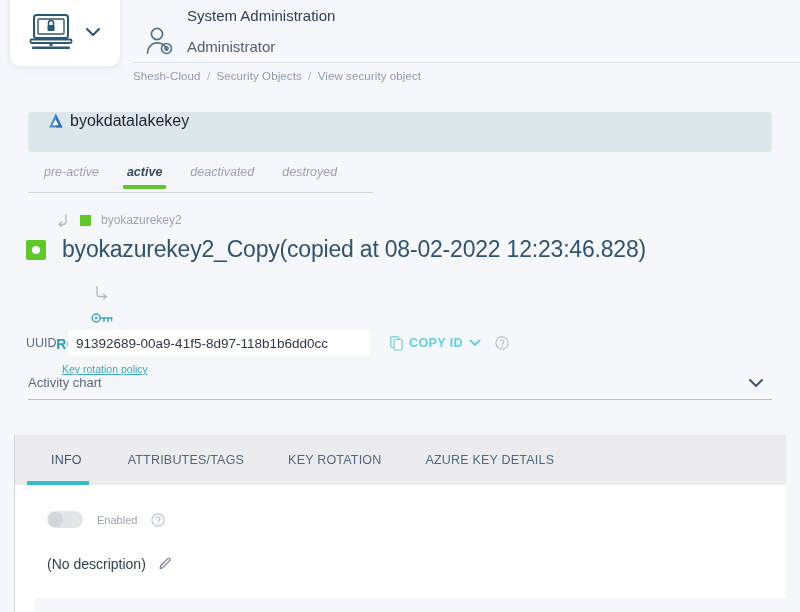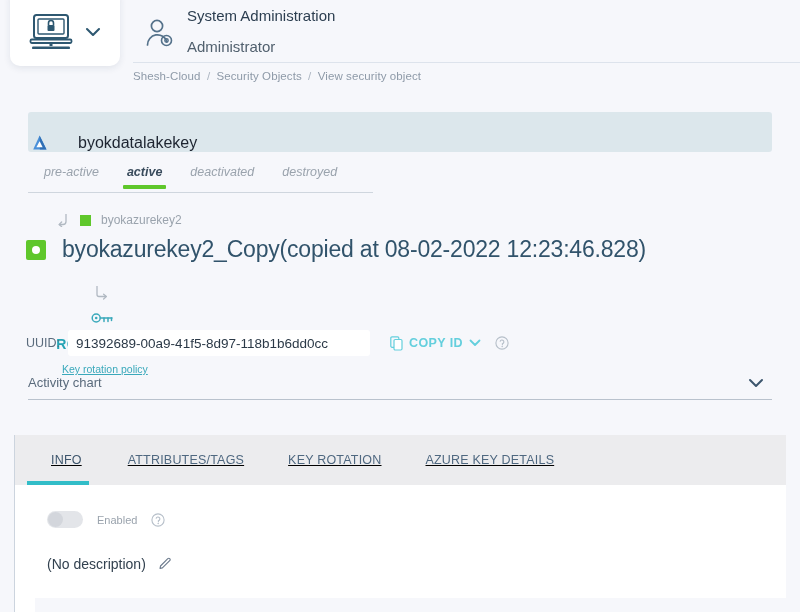--- a/index.html
+++ b/index.html
@@ -17,34 +17,34 @@
     position: absolute; left: 10px; top: -12px;
     width: 110px; height: 78px;
     background: #ffffff; border-radius: 10px;
     box-shadow: 0 2px 7px rgba(40,60,90,0.10);
     display: flex; align-items: center; justify-content: center; gap: 12px;
     padding-top: 10px;
   }
   .logo-mark { width: 44px; height: 38px; display: block; }
   .logo-chev { width: 16px; height: 10px; display: block; }
 
-  .acct { position: absolute; left: 145px; top: 6px; display: flex; align-items: center; gap: 14px; }
+  .acct { position: absolute; left: 145px; top: 6px; display: flex; align-items: flex-end; gap: 14px; }
   .acct-icon { width: 28px; height: 30px; margin-top: 3px; }
   .acct-title { font-size: 15px; color: #2c3e50; line-height: 20px; }
   .acct-sub { font-size: 15px; color: #51606e; line-height: 18px; margin-top: 12px; }
 
   .crumbline { position: absolute; left: 133px; top: 62px; width: 667px; height: 1px; background: #dde3ec; }
   .crumbs { position: absolute; left: 133px; top: 70px; font-size: 11.5px; color: #8e9aa8; letter-spacing: .1px; }
   .crumbs .sep { color: #aab4c0; margin: 0 3px; }
 
   
   .banner {
     position: absolute; left: 28px; top: 112px; width: 744px; height: 40px;
     background: #dce7ec; border-radius: 3px;
-    display: flex; align-items: flex-end; gap: 28px; padding-left: 2px;
+    display: flex; align-items: flex-start; gap: 4px; padding-left: 18px;
   }
   .banner-icon { width: 20px; height: 18px; }
   .banner-text { font-size: 16px; color: #1d2430; }
 
   
   .states { position: absolute; left: 28px; top: 165px; width: 316px; }
   .states-row { display: flex; align-items: flex-end; gap: 0; }
   .state {
     font-size: 12.5px; font-style: italic; color: #9aa3ad;
     padding: 0 14px 8px 14px; position: relative; white-space: nowrap;
@@ -100,21 +100,21 @@
   .activity-chev { width: 16px; height: 10px; margin-right: 8px; }
   .activity-line { width: 744px; height: 1px; background: #b9c2cd; }
 
   
   .card {
     position: absolute; left: 14px; top: 435px; width: 772px; height: 177px;
     background: #ffffff; border-left: 1px solid #ccd4de;
   }
   .card-tabs {
     height: 50px; background: #ececee; display: flex; align-items: center;
-    padding-left: 20px; position: relative; text-decoration: underline;
+    padding-left: 20px; position: relative;
   }
   .ctab {
     font-size: 12.5px; color: #4f6880; letter-spacing: .2px;
     padding: 0 22px; height: 50px; display: flex; align-items: center; white-space: nowrap;
   }
   .ctab:first-child { padding-left: 16px; padding-right: 24px; }
   .ctab.active { color: #3d556c; }
   .tab-underline { position: absolute; left: 12px; bottom: 0; width: 62px; height: 4px; background: #32bdc8; }
 
   .card-body { padding: 26px 0 0 32px; }

